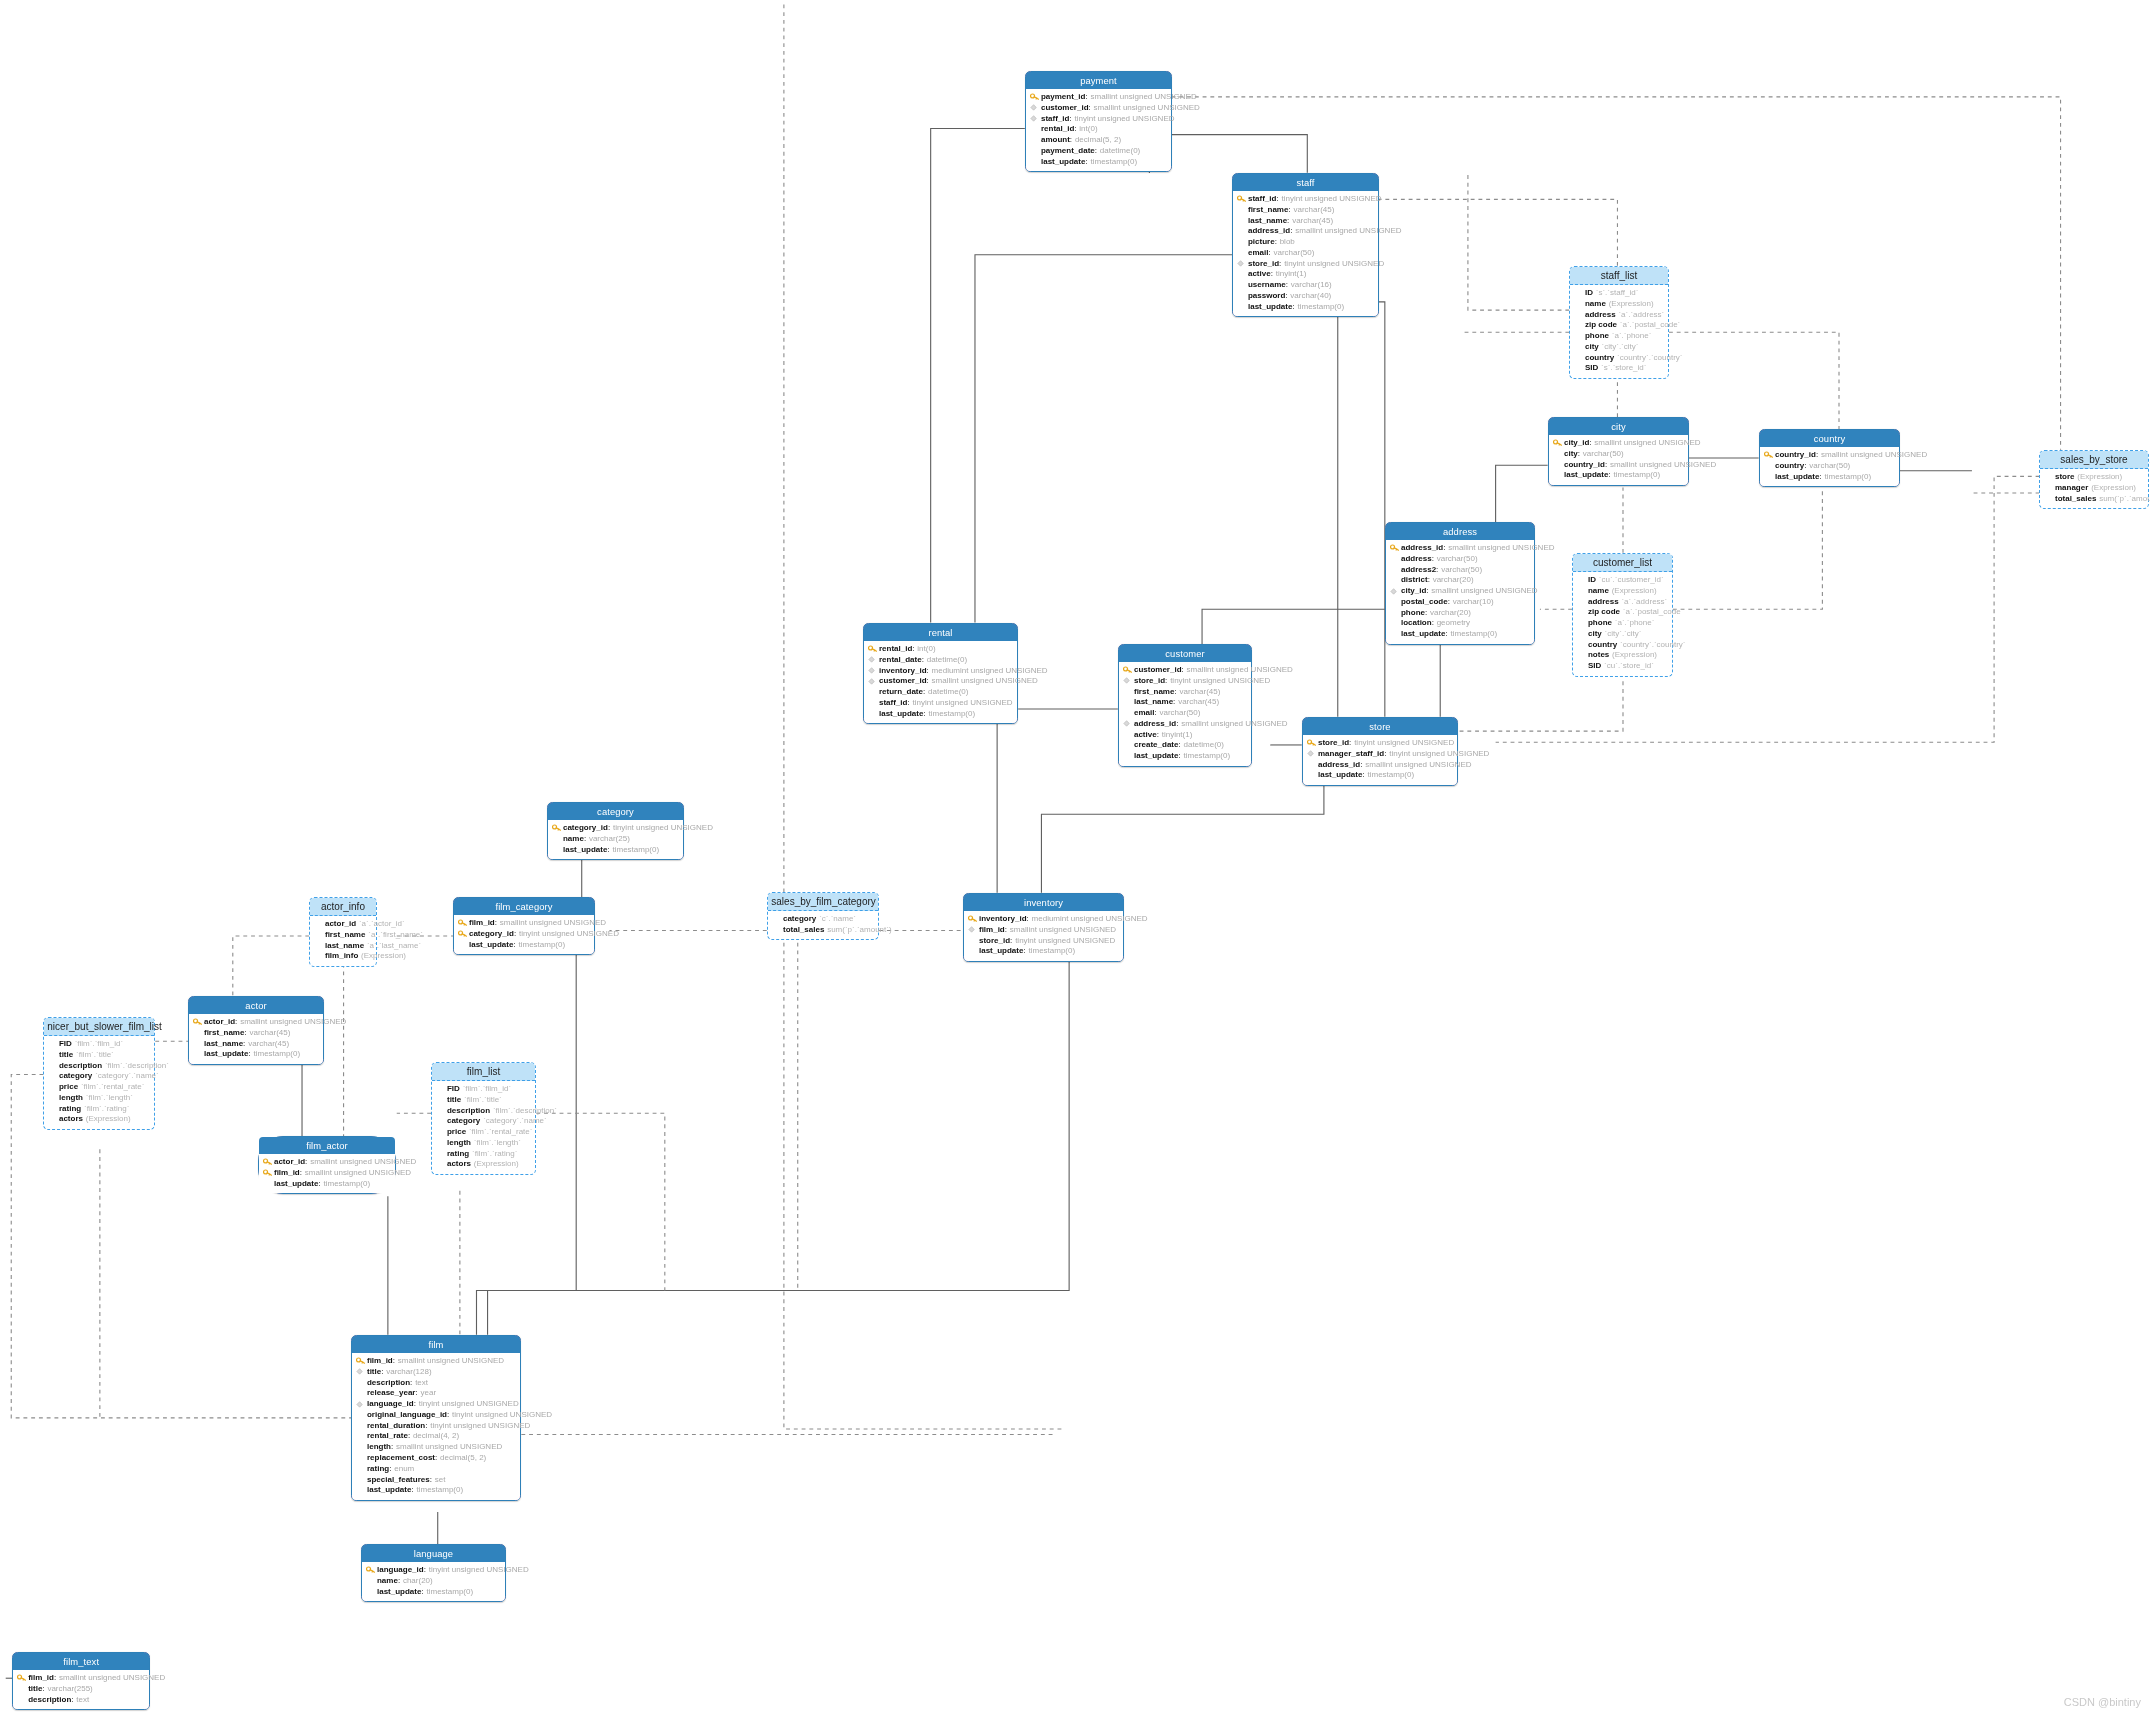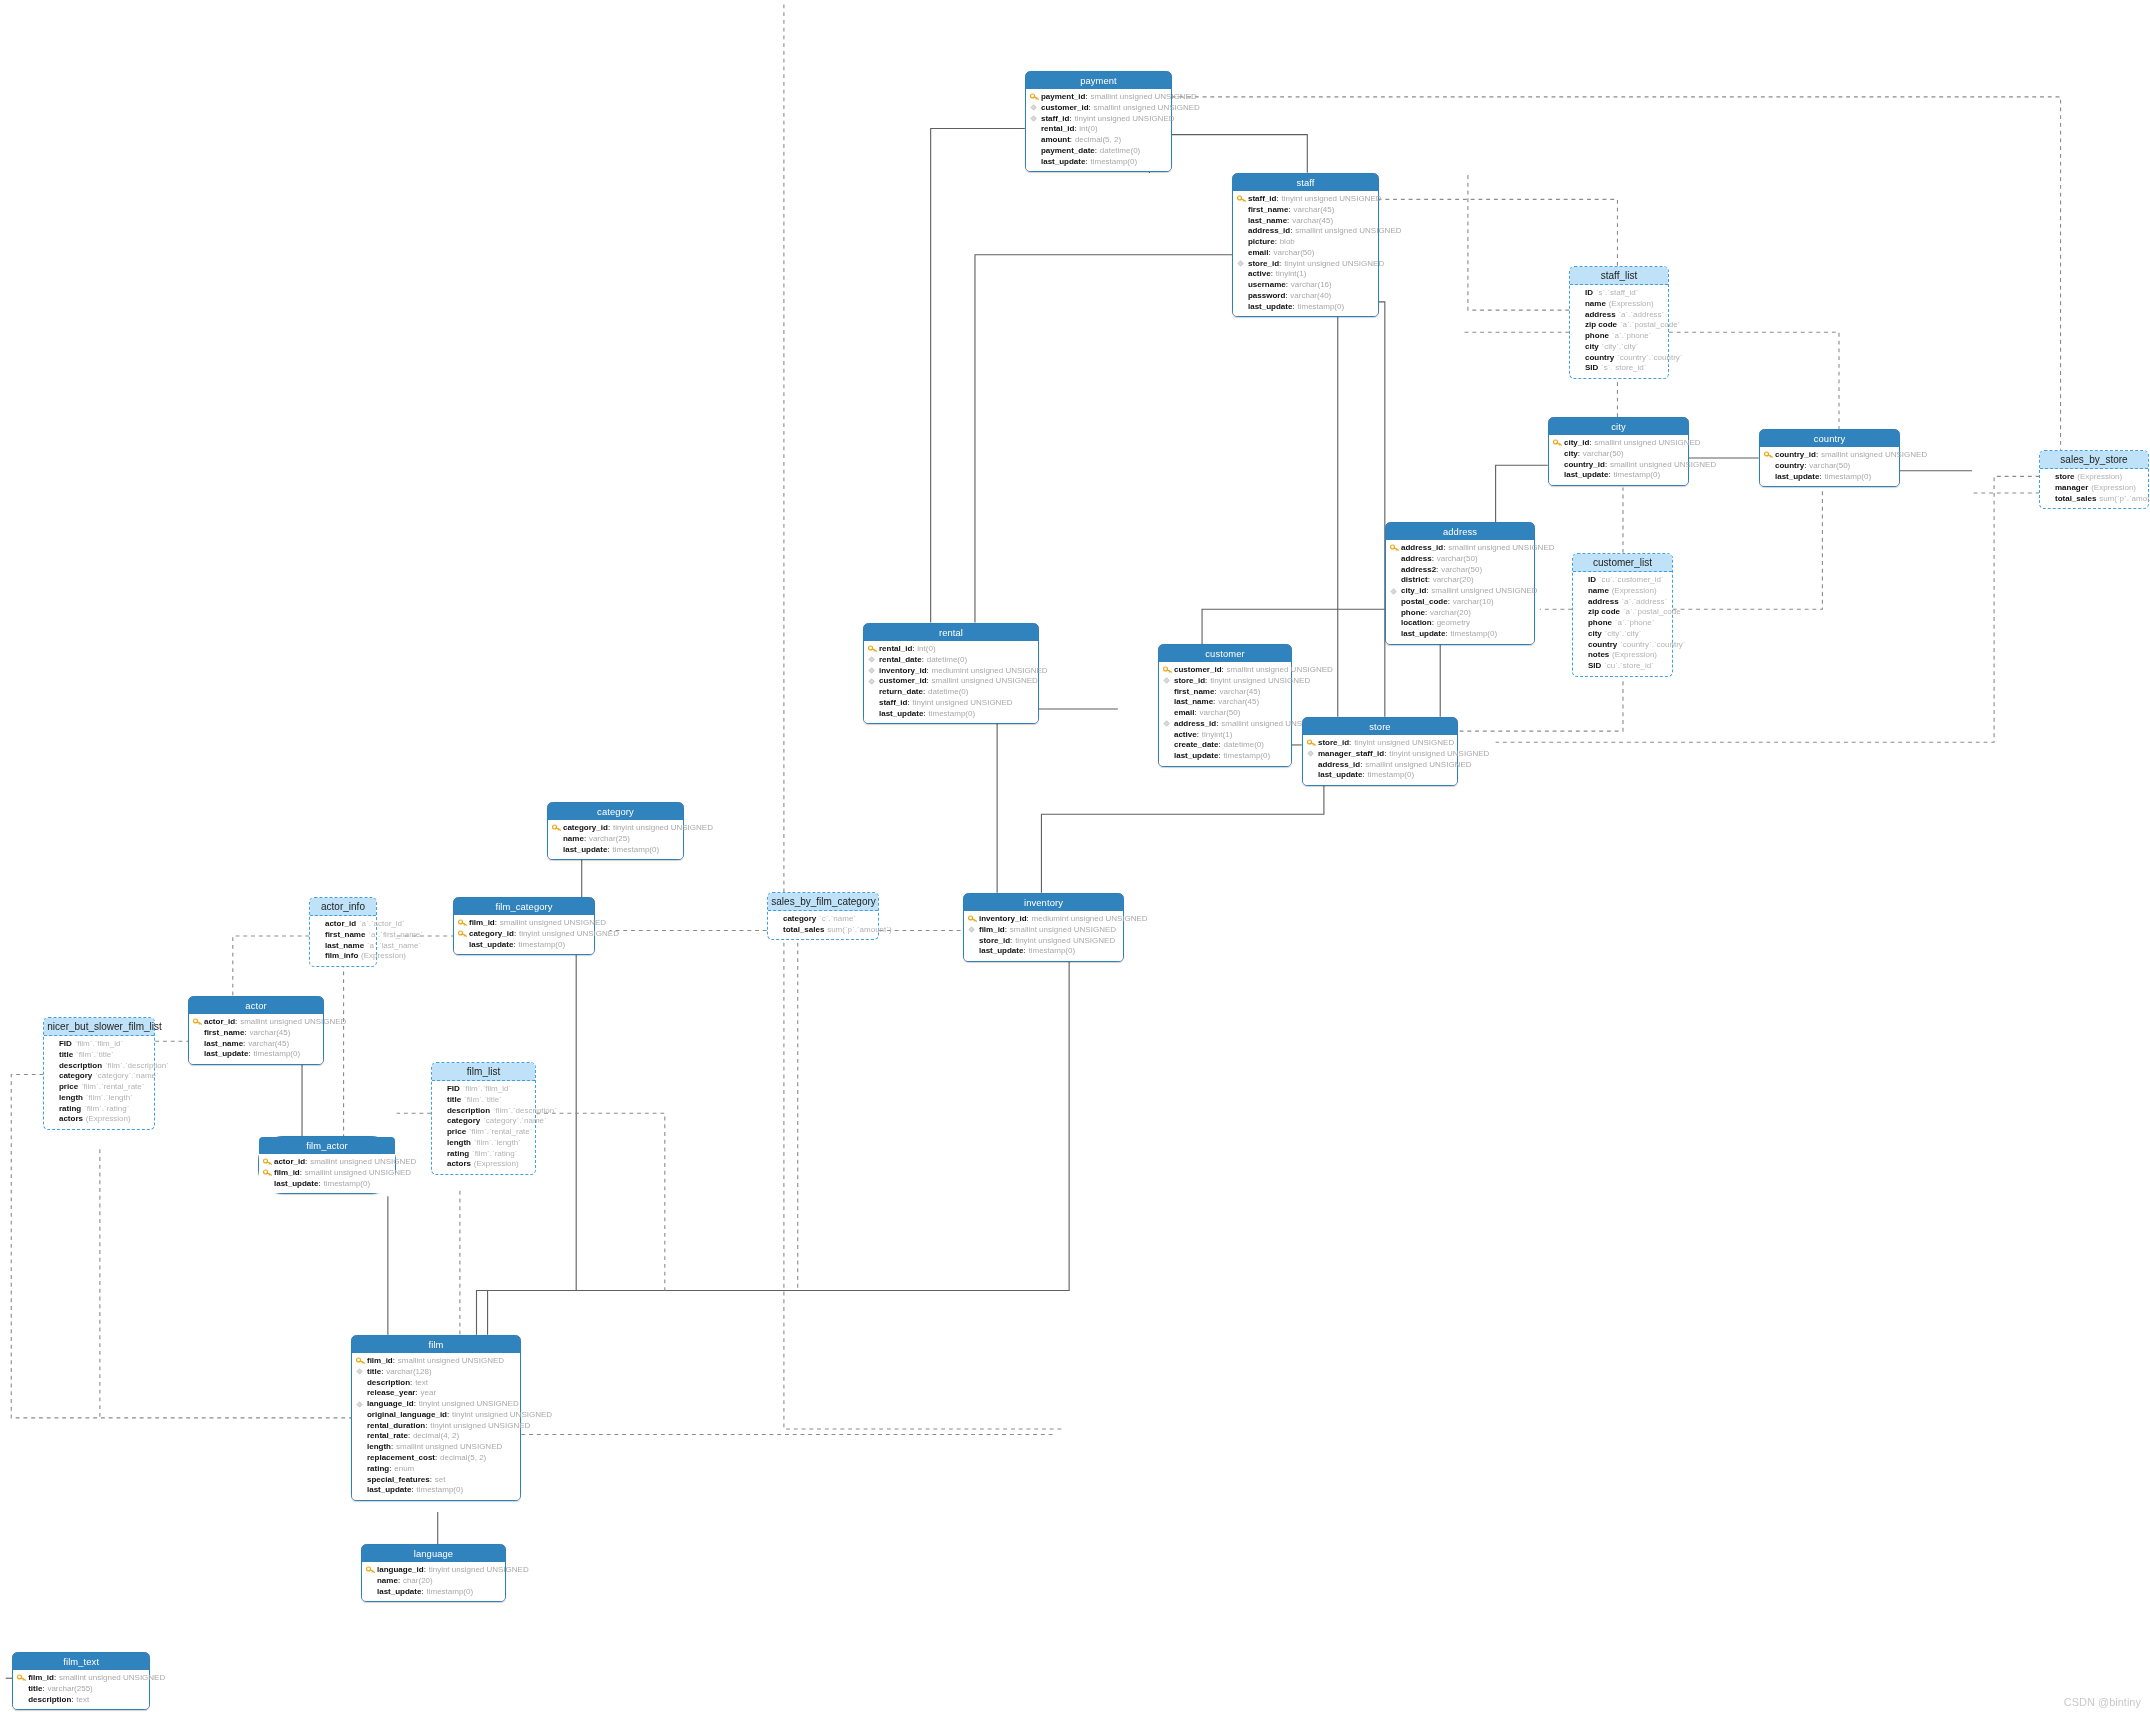--- a/index.html
+++ b/index.html
@@ -585,21 +585,21 @@
             <span class="f-name">notes</span>
             <span class="f-type">(Expression)</span>
           </div>
           <div class="field">
             <span class="f-icon"></span>
             <span class="f-name">SID</span>
             <span class="f-type">`cu`.`store_id`</span>
           </div>
         </div>
       </div>
-      <div class="entity table" style="left: 863px; top: 623px; width: 176px;">
+      <div class="entity table" style="left: 863px; top: 623px; width: 155px;">
         <div class="ent-title">rental</div>
         <div class="ent-body">
           <div class="field">
             <span class="f-icon key">
               <svg width="9.4" height="7.2" viewBox="0 0 17 13">
                 <circle cx="4.6" cy="5.4" r="3.6" fill="none" stroke="#e8a81b" stroke-width="2.2"></circle>
                 <path d="M7.8 6.6 L15.4 11.2" stroke="#e8a81b" stroke-width="2.2" fill="none" stroke-linecap="round"></path>
                 <path d="M12.2 9 L11.1 10.9" stroke="#e8a81b" stroke-width="2.2" fill="none" stroke-linecap="round"></path>
               </svg>
             </span>
@@ -650,21 +650,21 @@
             <span class="f-type">tinyint unsigned UNSIGNED</span>
           </div>
           <div class="field">
             <span class="f-icon"></span>
             <span class="f-name">last_update</span>
             <span class="f-sep">:</span>
             <span class="f-type">timestamp(0)</span>
           </div>
         </div>
       </div>
-      <div class="entity table" style="left: 1118px; top: 644px; width: 134px; margin-left: 40px;">
+      <div class="entity table" style="left: 1118px; top: 644px; width: 134px;">
         <div class="ent-title">customer</div>
         <div class="ent-body">
           <div class="field">
             <span class="f-icon key">
               <svg width="9.4" height="7.2" viewBox="0 0 17 13">
                 <circle cx="4.6" cy="5.4" r="3.6" fill="none" stroke="#e8a81b" stroke-width="2.2"></circle>
                 <path d="M7.8 6.6 L15.4 11.2" stroke="#e8a81b" stroke-width="2.2" fill="none" stroke-linecap="round"></path>
                 <path d="M12.2 9 L11.1 10.9" stroke="#e8a81b" stroke-width="2.2" fill="none" stroke-linecap="round"></path>
               </svg>
             </span>

